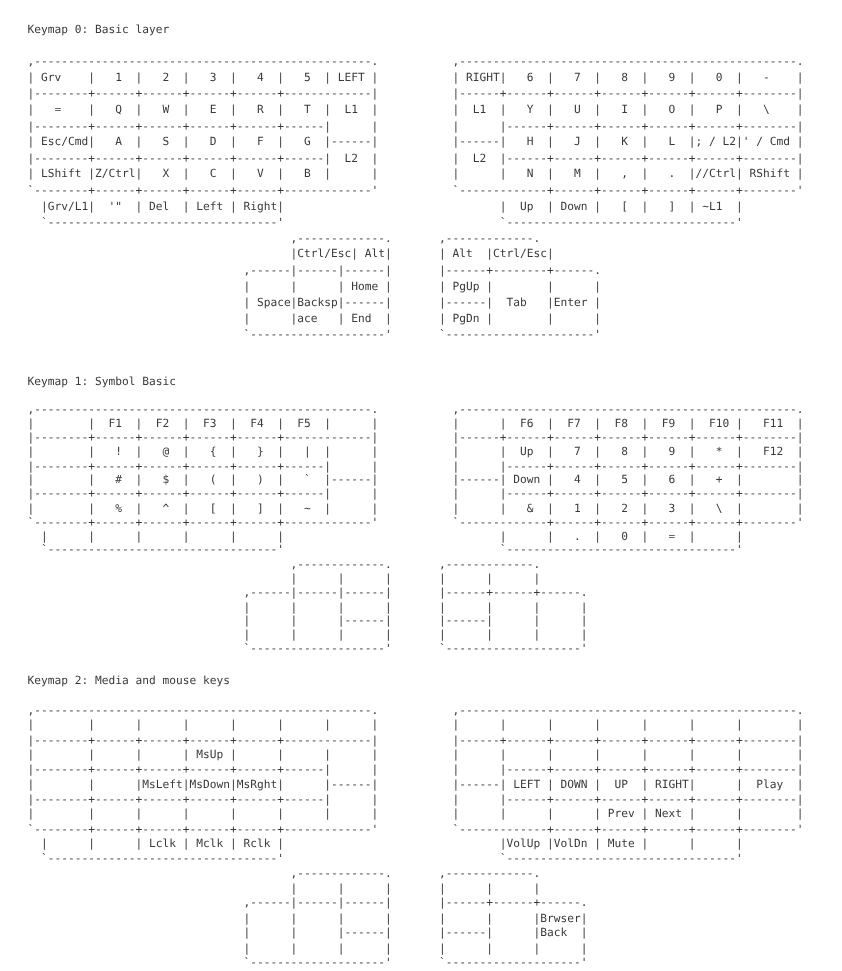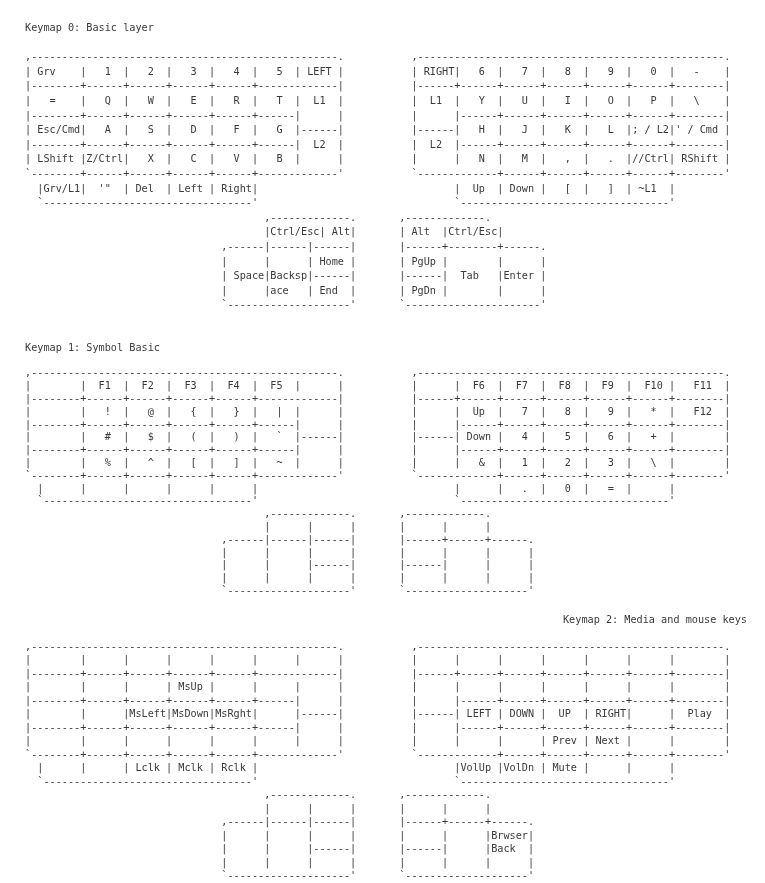--- a/index.html
+++ b/index.html
@@ -1,36 +1,36 @@
 <!DOCTYPE html>
 <html><head>
 <meta charset="utf-8">
 <style>
   * { box-sizing: border-box; }
   html, body { margin: 0; padding: 0; background: #ffffff; }
   body { width: 765px; height: 883px; overflow: hidden; }
   .page {
-    padding: 21px 18px 0 25px;
+    padding: 21px 0 0 25px;
     font-family: "DejaVu Sans Mono", "Liberation Mono", monospace;
     font-size: 10.2px;
     color: #3a3a3a;
   }
   pre {
     margin: 0;
     font-family: inherit;
     font-size: inherit;
     white-space: pre;
   }
   .keymap-section { display: block; }
   .s0 { line-height: 14.6px; }
   .s0 .keymap-title { margin-bottom: 14.6px; }
   .s1 { line-height: 12.8px; margin-top: 29px; }
   .s1 .keymap-title { margin-bottom: 12.8px; }
   .s2 { line-height: 13.5px; margin-top: 15px; }
-  .s2 .keymap-title { margin-bottom: 13.5px; text-align: right; }
+  .s2 .keymap-title { margin-bottom: 13.5px; }
 </style>
 </head>
 <body>
 
 <div class="page">
 
   <section class="keymap-section s0">
     <pre class="keymap-title">Keymap 0: Basic layer</pre>
     <pre class="keymap-diagram">,--------------------------------------------------.           ,--------------------------------------------------.
 | Grv    |   1  |   2  |   3  |   4  |   5  | LEFT |           | RIGHT|   6  |   7  |   8  |   9  |   0  |   -    |

